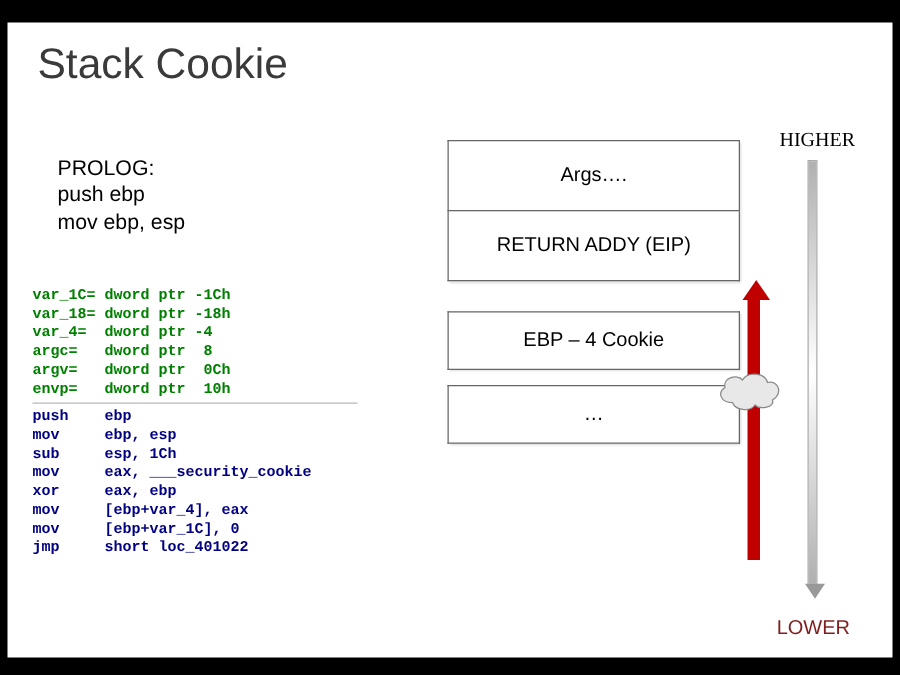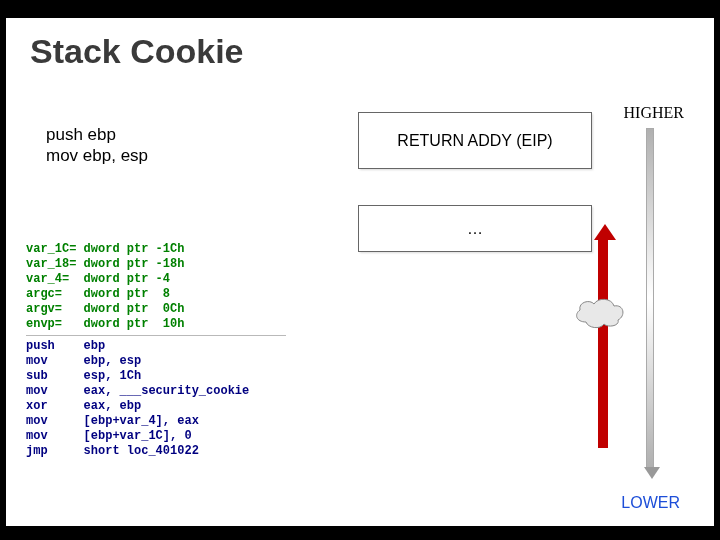--- a/index.html
+++ b/index.html
@@ -18,34 +18,34 @@
     width: 708px;
     height: 508px;
     background: #fff;
   }
   .title {
     position: absolute;
     top: 14px;
     left: 24px;
     font-size: 34px;
     color: #3a3a3a;
-    font-weight: 700;
+    font-weight: 400;
   }
   
   .prolog {
     position: absolute;
     top: 106px;
     left: 40px;
     font-size: 17px;
     color: #000;
     line-height: 1.25;
   }
   .disasm {
     position: absolute;
-    top: 224px;
+    top: 211px;
     left: 20px;
     width: 290px;
   }
   .disasm pre {
     font-family: "Courier New", monospace;
     font-size: 12px;
     font-weight: bold;
     line-height: 1.25;
     white-space: pre;
   }
@@ -84,21 +84,21 @@
     right: 30px;
     font-size: 16px;
     color: #000;
     font-family: Liberation Serif, serif;
   }
   .lower {
     position: absolute;
     top: 476px;
     right: 34px;
     font-size: 16px;
-    color: #1d4ed8;
+    color: #7f1d1d;
   }
   .grad-arrow {
     position: absolute;
     right: 58px;
     top: 110px;
     width: 12px;
     height: 352px;
   }
   .grad-arrow .bar {
     width: 8px;
@@ -146,20 +146,21 @@
   .cloud svg { width: 100%; height: 100%; }
 </style>
 </head>
 <body>
 
 <div class="slide">
 
   <div class="title">Stack Cookie</div>
 
   <div class="prolog">
+    <div>PROLOG:</div>
     <div>push ebp</div>
     <div>mov ebp, esp</div>
   </div>
 
   <div class="disasm">
     <pre class="green">var_1C= dword ptr -1Ch
 var_18= dword ptr -18h
 var_4=  dword ptr -4
 argc=   dword ptr  8
 argv=   dword ptr  0Ch
@@ -170,28 +171,34 @@
 sub     esp, 1Ch
 mov     eax, ___security_cookie
 xor     eax, ebp
 mov     [ebp+var_4], eax
 mov     [ebp+var_1C], 0
 jmp     short loc_401022</pre>
   </div>
 
   <table class="stack">
     <tbody>
+        <tr>
+          <td class="tall">Args….</td>
+        </tr>
     <tr>
           <td class="tall">RETURN ADDY (EIP)</td>
         </tr>
     <tr class="gap">
           <td></td>
         </tr>
     <tr class="gap">
           <td></td>
+        </tr>
+    <tr>
+          <td>EBP – 4 Cookie</td>
         </tr>
     <tr class="gap">
           <td></td>
         </tr>
     <tr>
           <td>…</td>
         </tr>
     <tr class="gap">
           <td></td>
         </tr>

